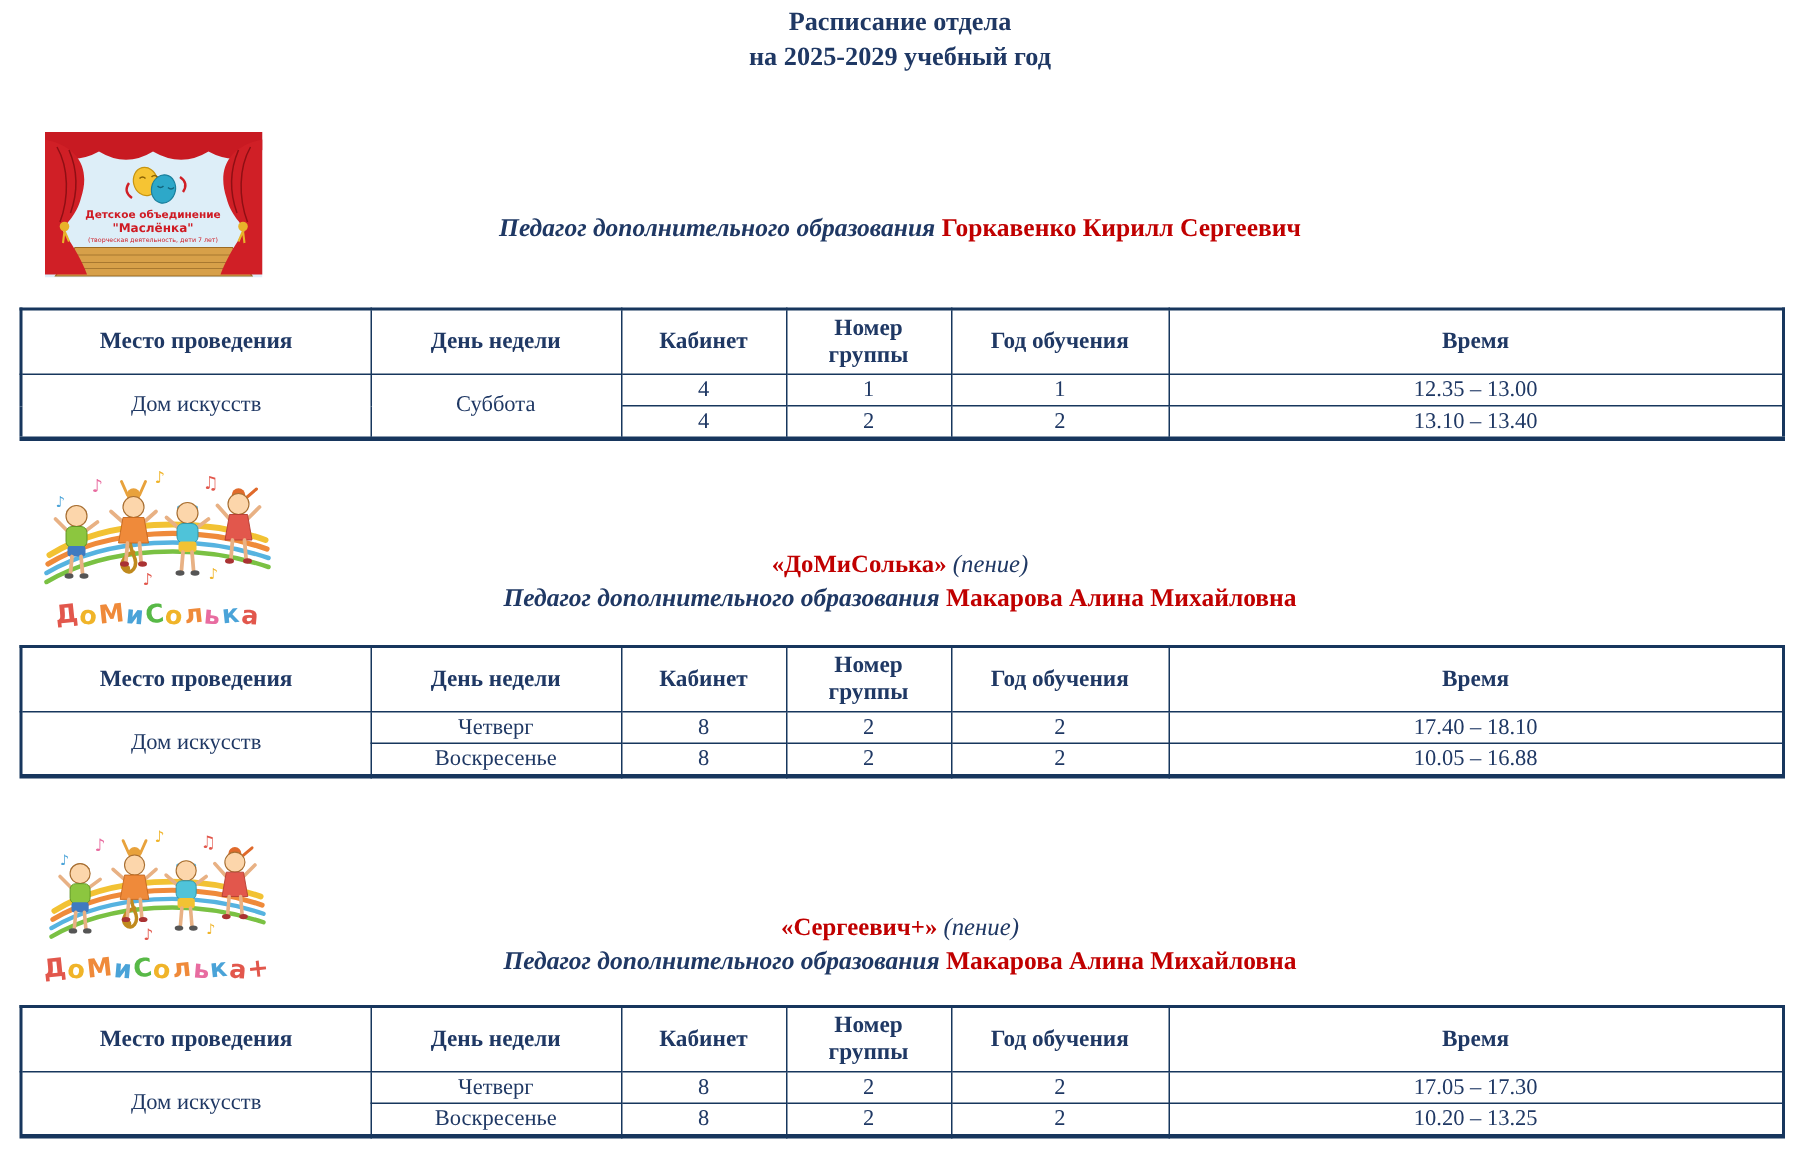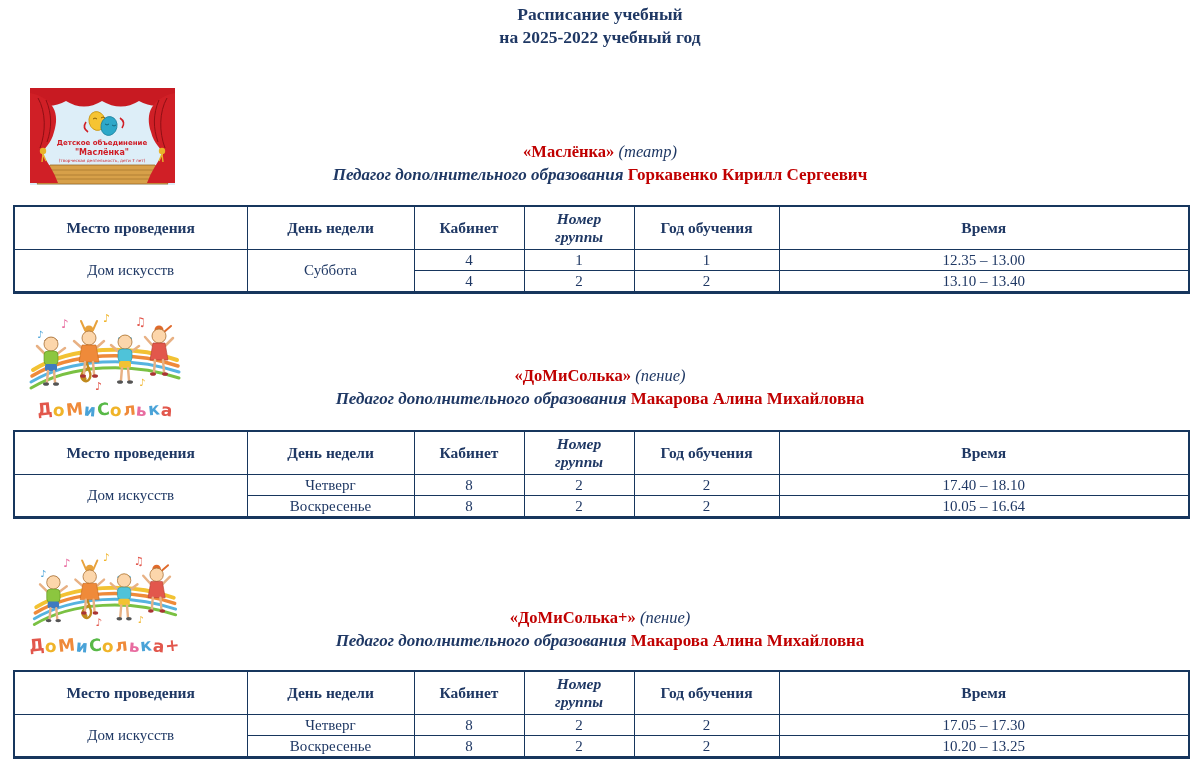--- a/index.html
+++ b/index.html
@@ -20,38 +20,38 @@
   .navy-bold-italic{color:#1F3864;font-weight:bold;font-style:italic;}
 
   
   table.sched{position:absolute;left:13px;width:1175px;border-collapse:collapse;table-layout:fixed;
               border:2px solid #17365d;border-bottom:3px solid #17365d;}
   table.sched th, table.sched td{border:1px solid #17365d;text-align:center;vertical-align:middle;
               color:#1F3864;padding:0 4px;overflow:hidden;}
   table.sched th{height:42px;font-size:15.5px;font-weight:bold;}
   table.sched td{height:20px;font-size:15px;font-weight:normal;}
   table.sched td.bold{font-weight:normal;}
-  .wrap2{display:inline-block;max-width:62px;line-height:1.15;font-style:italic;}
+  .wrap2{display:inline-block;max-width:62px;line-height:1.15;}
 
   
   .logo{position:absolute;padding-left:15px;}
   .logo-word{text-align:center;font-family:"DejaVu Sans", sans-serif;font-weight:bold;
              font-size:17px;letter-spacing:1px;line-height:22px;margin-top:-4px;}
   .logo-word span{display:inline-block;}
   .logo-word span:nth-child(odd){transform:rotate(-6deg);}
   .logo-word span:nth-child(even){transform:rotate(5deg) translateY(1px);}
 </style>
 </head>
 <body>
 
 <div class="page">
 
   <div class="title-block">
-    <div class="title-line">Расписание учебный</div>
-    <div class="title-line">на 2025-2022 учебный год</div>
+    <div class="title-line">Расписание отдела</div>
+    <div class="title-line">на 2025-2029 учебный год</div>
   </div>
 
   <div class="logo" style="top:88px;left:15px;width:145px;height:97px;">
     <svg width="145" height="97" viewBox="0 0 145 97">
       <rect x="0" y="0" width="145" height="97" fill="#ddeef8"></rect>
 
       <path d="M20,77 H125 L138,96 H7 Z" fill="#d7a049" stroke="#9c6b23" stroke-width="0.8"></path>
       <path d="M17,82 H128 M13,87 H132 M10,91 H136" stroke="#a87830" stroke-width="0.8" fill="none"></path>
 
       <path d="M0,0 H145 V12 Q127,23 109,13 Q91,24 72,13 Q54,24 36,13 Q18,23 0,12 Z" fill="#c81a22"></path>
@@ -76,24 +76,20 @@
         <path d="M75,36 q2,2 4,0 M82,37 q2,2 4,0" stroke="#14657d" stroke-width="1" fill="none"></path>
       </g>
 
       <text x="72" y="57" text-anchor="middle" font-size="7" font-weight="bold" fill="#cf1b24" font-family="DejaVu Sans">Детское объединение</text>
       <text x="72" y="66.5" text-anchor="middle" font-size="8" font-weight="bold" fill="#cf1b24" font-family="DejaVu Sans">"Маслёнка"</text>
       <text x="72" y="73.5" text-anchor="middle" font-size="4.2" fill="#cf1b24" font-family="DejaVu Sans">(творческая деятельность, дети 7 лет)</text>
     </svg>
   </div>
 
   <div class="sec-head" style="top:140px;">
-    <div class="l1">
-      <span class="red-bold">«Маслёнка»</span>
-      <span class="navy-italic">(театр)</span>
-    </div>
     <div class="l2">
       <span class="navy-bold-italic">Педагог дополнительного образования</span>
       <span class="red-bold">Горкавенко Кирилл Сергеевич</span>
     </div>
   </div>
 
   <table class="sched" style="top:205px;">
     <colgroup>
         <col style="width:233px">
         <col style="width:167px">
@@ -235,21 +231,21 @@
         <td>8</td>
         <td>2</td>
         <td>2</td>
         <td>17.40 – 18.10</td>
       </tr>
       <tr>
         <td class="bold">Воскресенье</td>
         <td>8</td>
         <td>2</td>
         <td>2</td>
-        <td>10.05 – 16.64</td>
+        <td>10.05 – 16.88</td>
       </tr>
     </tbody>
   </table>
 
   <div class="logo" style="top:548px;left:12px;width:156px;height:112px;">
     <svg width="156" height="86" viewBox="0 0 156 90">
       <path d="M6,62 C45,38 105,36 150,52" stroke="#f2c233" stroke-width="4" fill="none" stroke-linecap="round"></path>
       <path d="M5,68 C45,44 105,42 151,58" stroke="#ef8a3a" stroke-width="3.5" fill="none" stroke-linecap="round"></path>
       <path d="M4,74 C45,50 105,48 152,64" stroke="#56b3e0" stroke-width="3" fill="none" stroke-linecap="round"></path>
       <path d="M4,80 C45,56 105,54 152,70" stroke="#7ac143" stroke-width="3" fill="none" stroke-linecap="round"></path>
@@ -303,21 +299,21 @@
         <path d="M128,52 L127,64 M136,52 L137,64" stroke="#e8b184" stroke-width="2.5" stroke-linecap="round"></path>
         <ellipse cx="126" cy="66" rx="3" ry="1.8" fill="#a33"></ellipse>
           <ellipse cx="138" cy="66" rx="3" ry="1.8" fill="#a33"></ellipse>
       </g>
     </svg>
     <div class="logo-word"><span style="color: rgb(226, 87, 76);">Д</span><span style="color: rgb(240, 180, 41);">о</span><span style="color: rgb(239, 138, 58);">М</span><span style="color: rgb(74, 163, 216);">и</span><span style="color: rgb(88, 185, 71);">С</span><span style="color: rgb(240, 180, 41);">о</span><span style="color: rgb(239, 138, 58);">л</span><span style="color: rgb(232, 108, 160);">ь</span><span style="color: rgb(74, 163, 216);">к</span><span style="color: rgb(226, 87, 76);">а</span><span style="color: rgb(226, 87, 76);">+</span></div>
   </div>
 
   <div class="sec-head" style="top:606px;">
     <div class="l1">
-      <span class="red-bold">«ДоМиСолька+»</span>
+      <span class="red-bold">«Сергеевич+»</span>
       <span class="navy-italic">(пение)</span>
     </div>
     <div class="l2">
       <span class="navy-bold-italic">Педагог дополнительного образования</span>
       <span class="red-bold">Макарова Алина Михайловна</span>
     </div>
   </div>
 
   <table class="sched" style="top:670px;">
     <colgroup>

